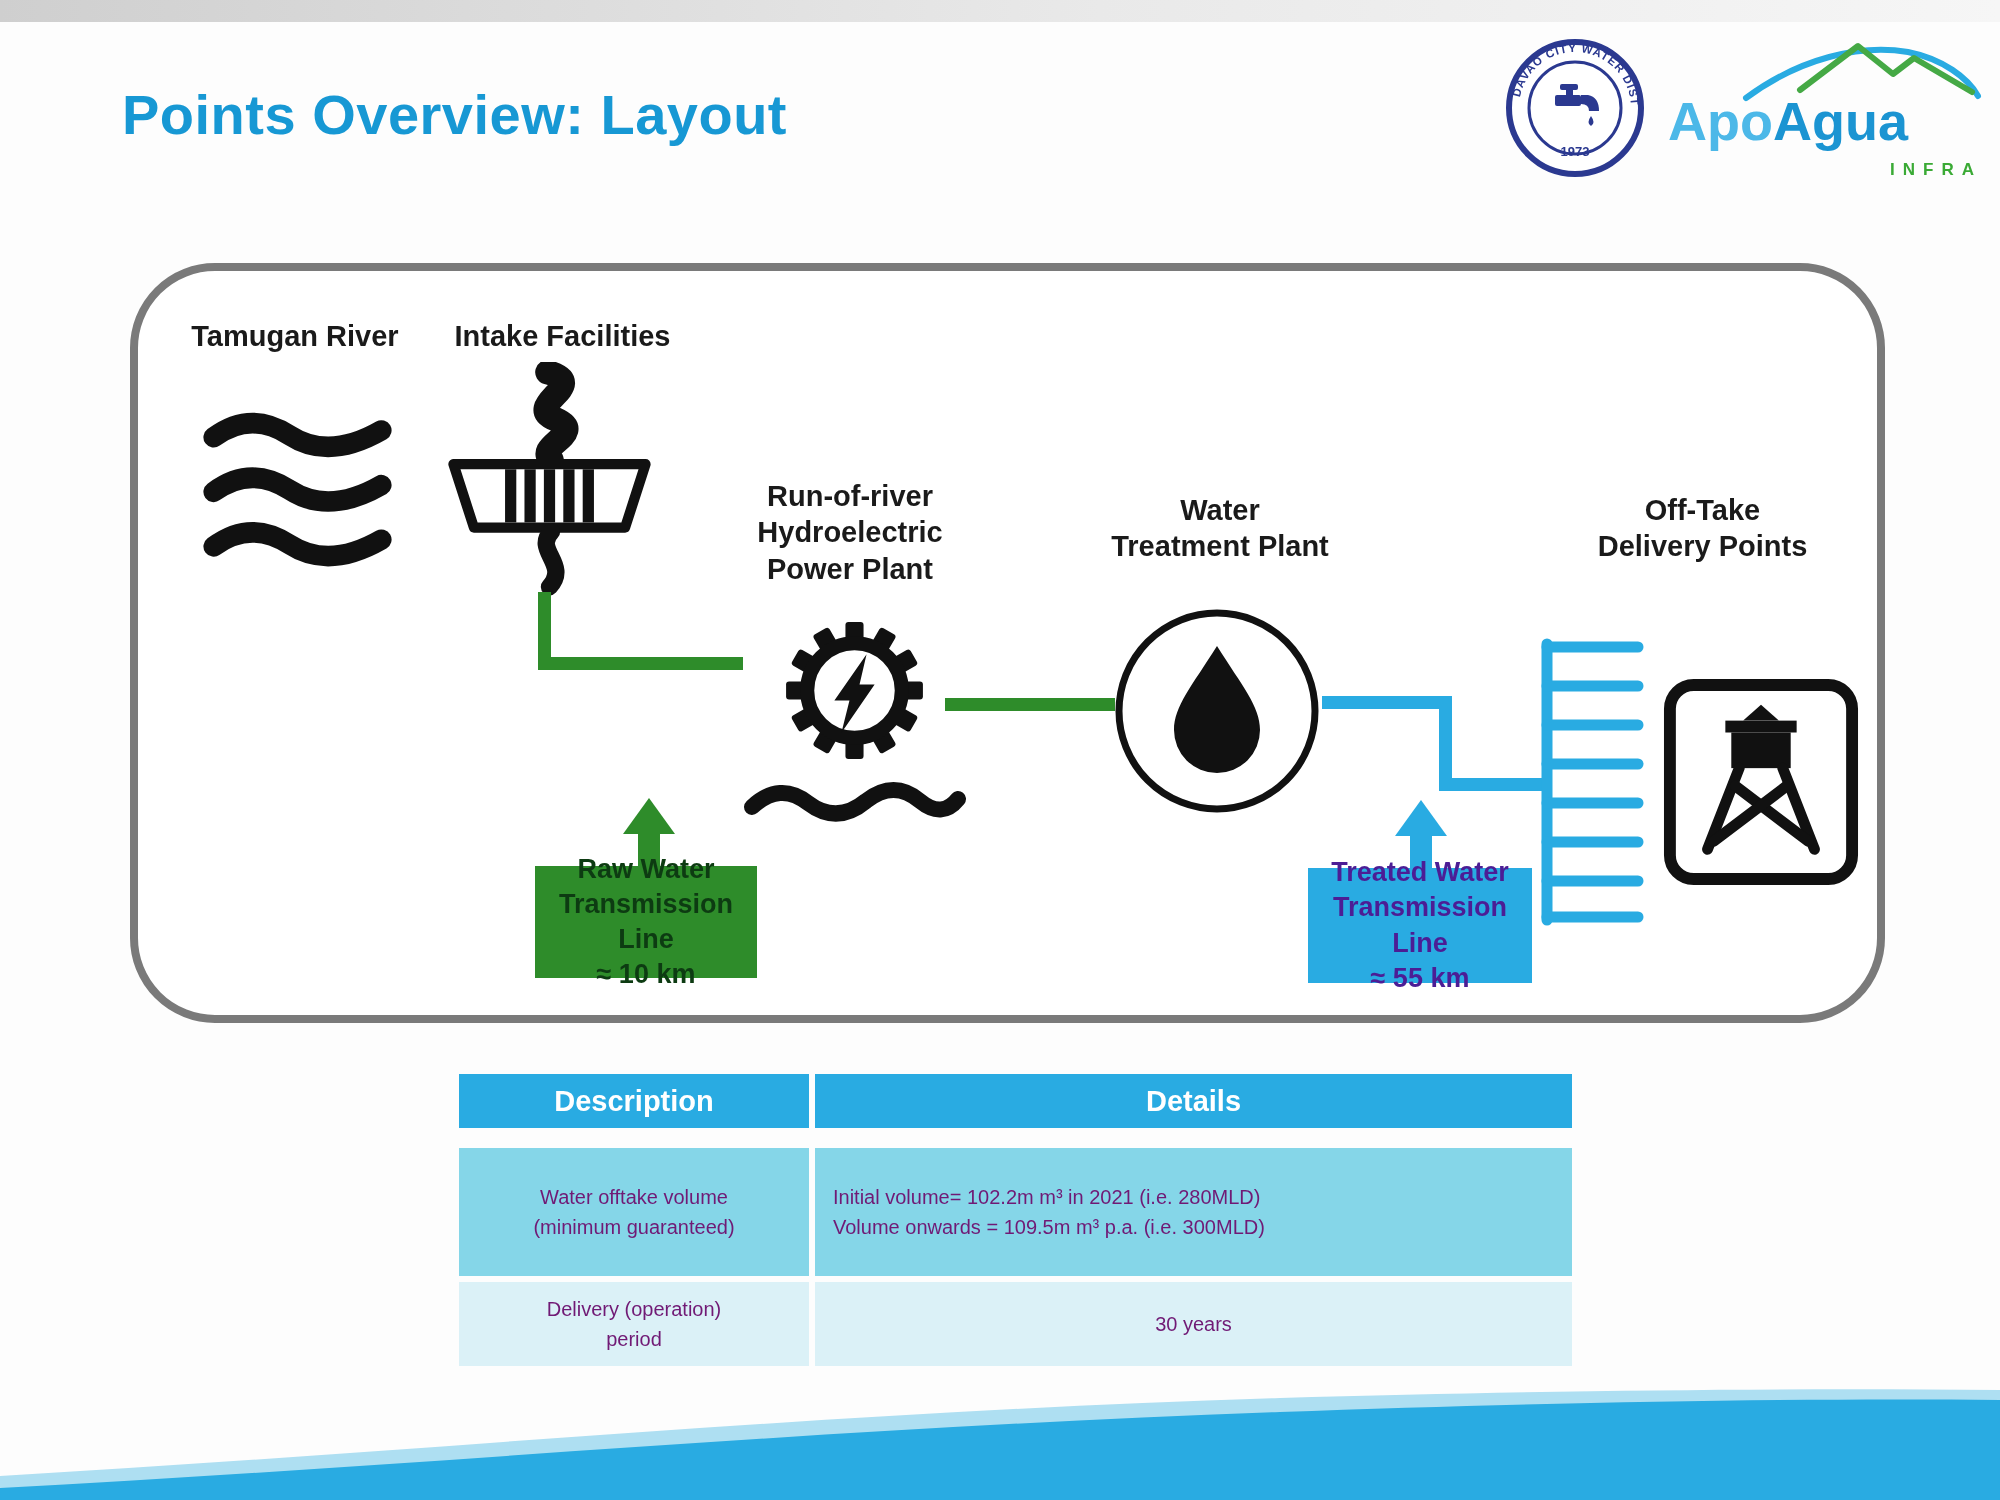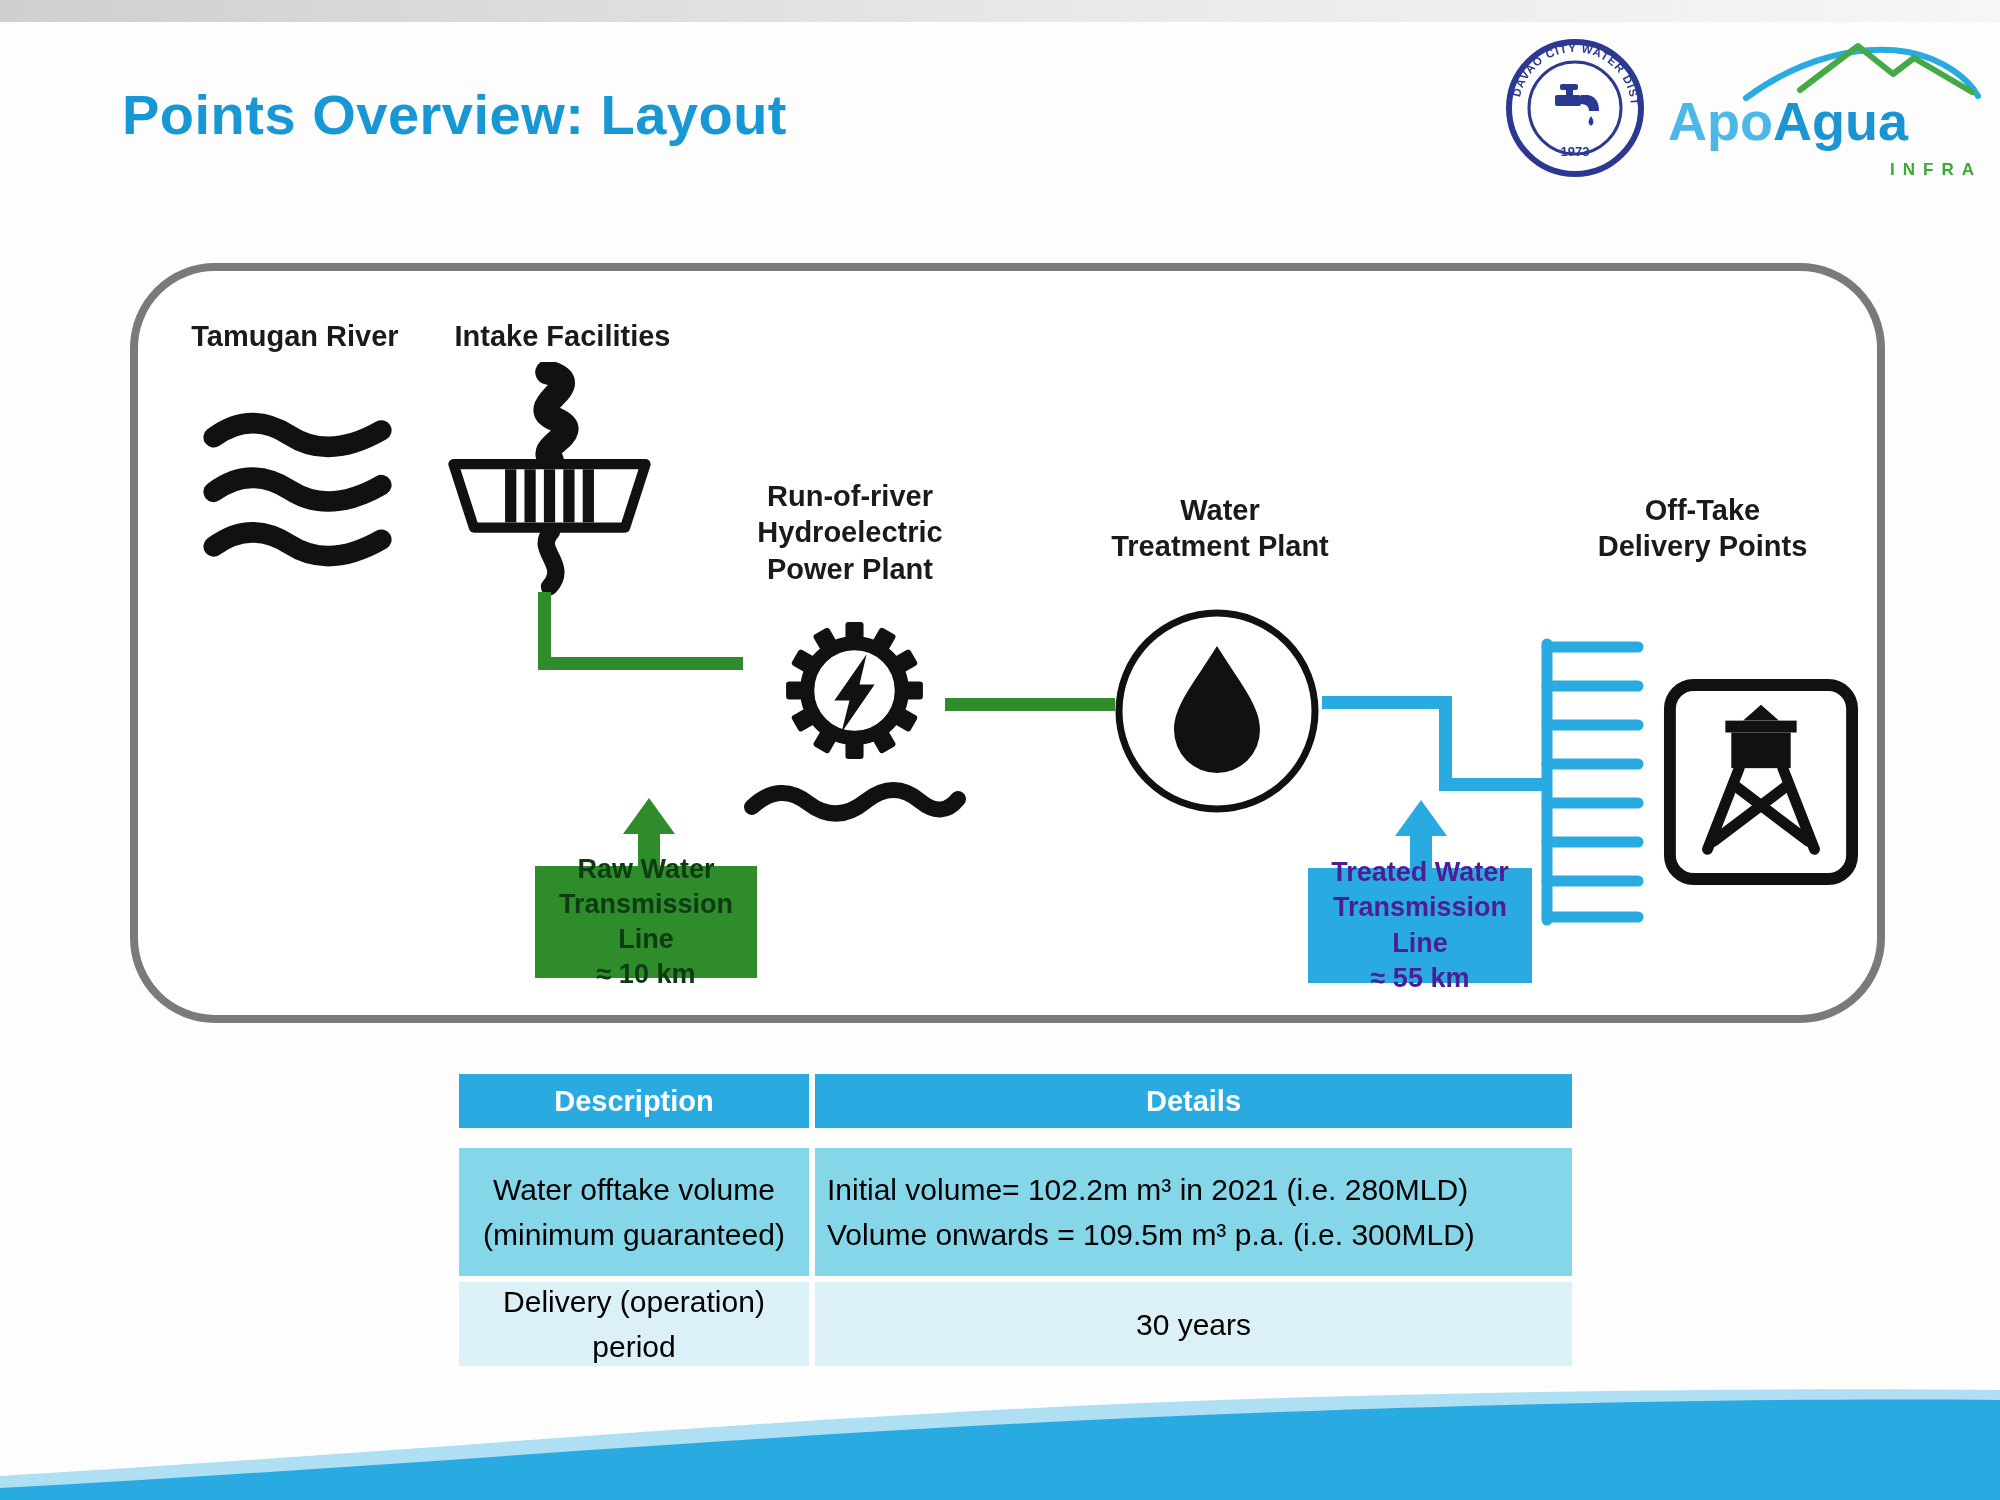--- a/index.html
+++ b/index.html
@@ -69,23 +69,23 @@
   .trow { display:flex; gap:6px; }
   .th, .td { display:flex; align-items:center; }
   .c1 { width:350px; }
   .c2 { width:757px; }
   .thead { margin-bottom:20px; }
   .th { height:54px; background:#29abe2; color:#ffffff; font-weight:700; font-size:29px;
         justify-content:center; }
   .row1 { margin-bottom:6px; }
   .row1 .td { height:128px; background:#85d6e8; }
   .row2 .td { height:84px; background:#dbf1f7; }
-  .td { color:#000000; font-size:30px; line-height:1.5; }
+  .td { color:#701a75; font-size:20px; line-height:1.5; }
   .td.center { justify-content:center; text-align:center; }
-  .td.left { justify-content:flex-start; padding-left:12px; }
+  .td.left { justify-content:flex-start; padding-left:18px; }
 
   .wave { left:0; bottom:0; width:2000px; height:130px; }
 </style>
 </head>
 <body>
 
 <div class="stage">
 
   <div class="abs top-band"></div>
 

